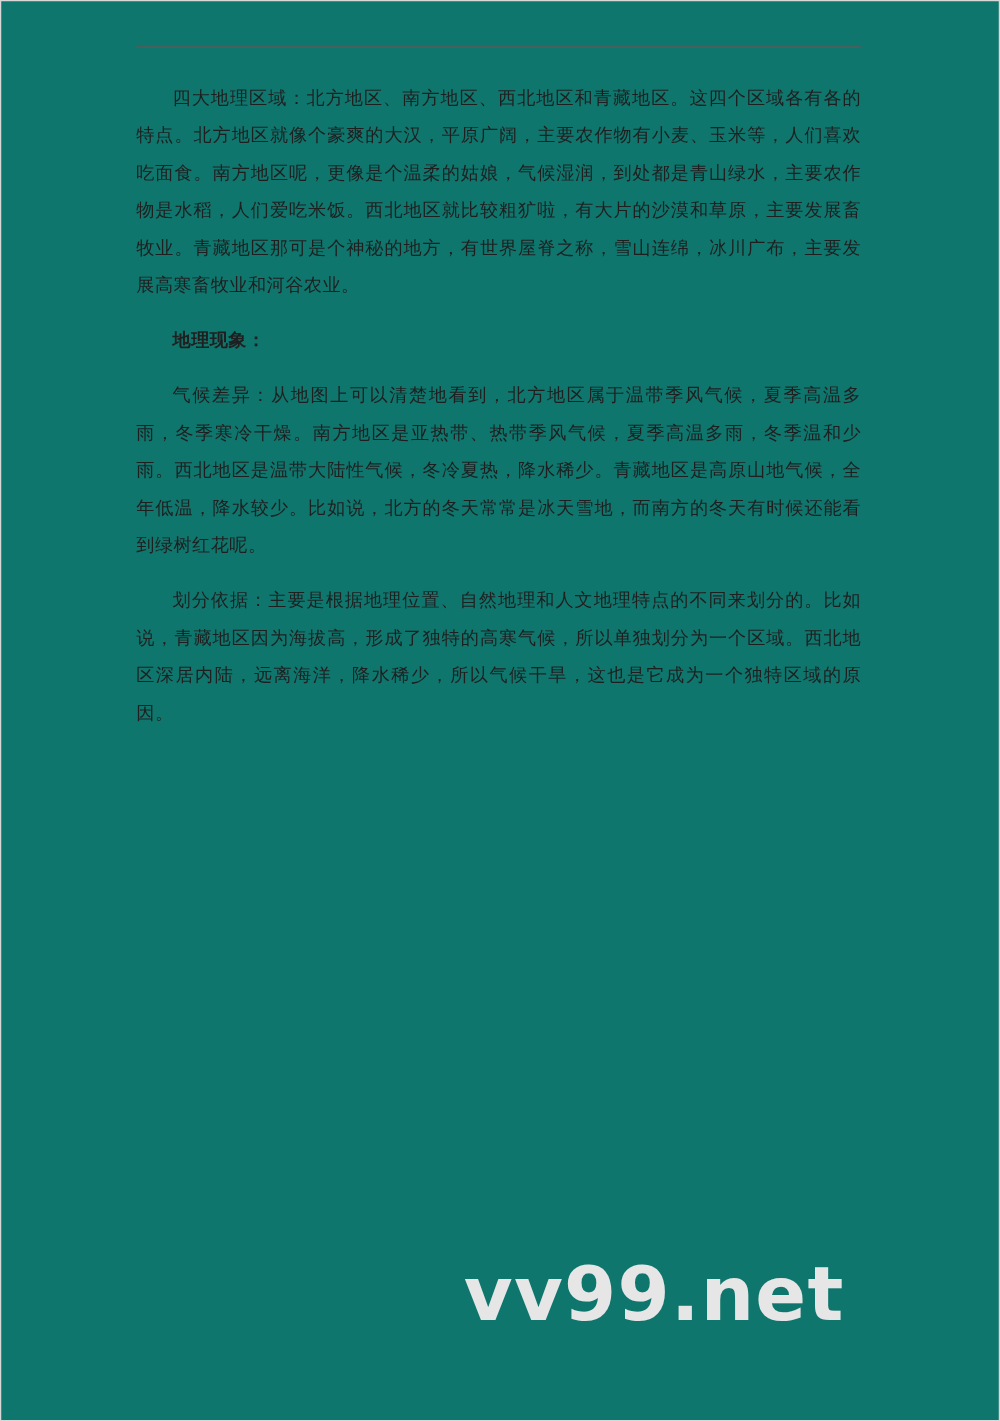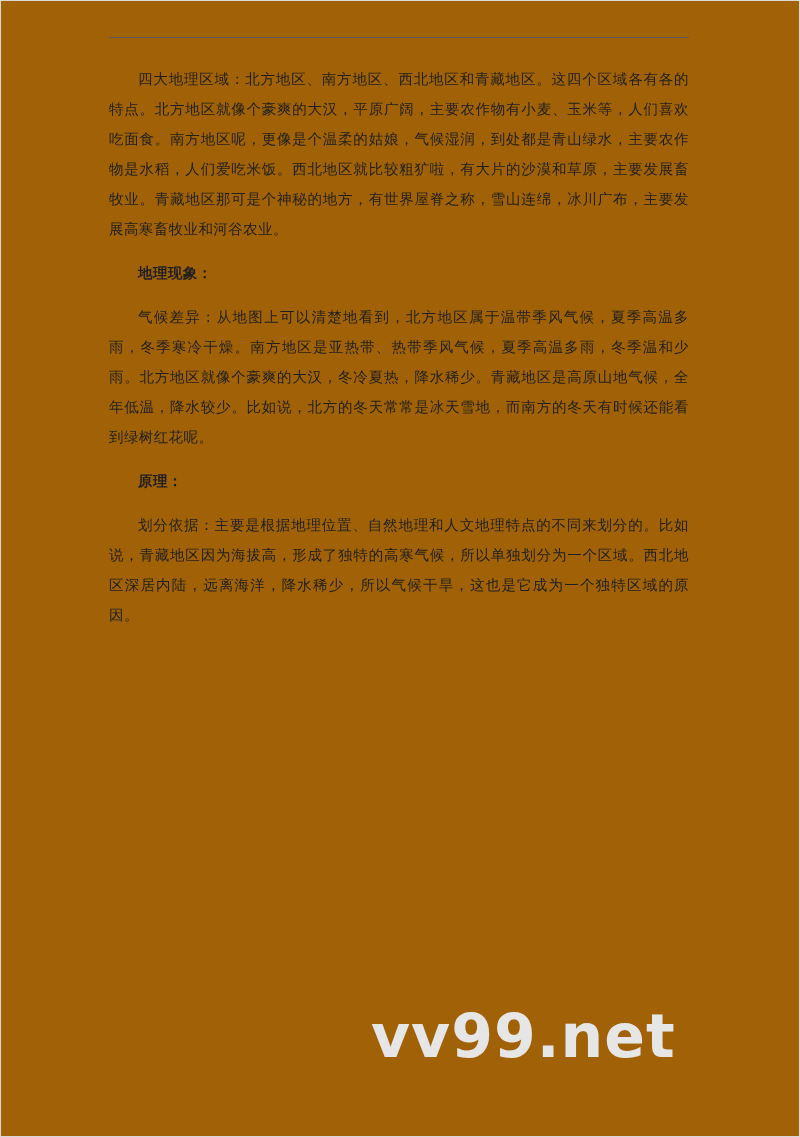--- a/index.html
+++ b/index.html
@@ -14,21 +14,21 @@
     color: #1a1a1a;
     position: relative;
     overflow: hidden;
   }
   .page {
     position: relative;
     width: 800px;
     height: 1137px;
     box-sizing: border-box;
     border: 1px solid #d8d8d8;
-    background: #a16207;
+    background: #0f766e;
   }
   .page-inner {
     position: absolute;
     left: 108px;
     top: 36px;
     width: 580px;
   }
   .header-rule {
     width: 580px;
     height: 0;
@@ -66,23 +66,22 @@
 
 <div class="page">
   <div class="page-inner">
 
     <div class="header-rule"></div>
 
     <p class="para">四大地理区域：北方地区、南方地区、西北地区和青藏地区。这四个区域各有各的特点。北方地区就像个豪爽的大汉，平原广阔，主要农作物有小麦、玉米等，人们喜欢吃面食。南方地区呢，更像是个温柔的姑娘，气候湿润，到处都是青山绿水，主要农作物是水稻，人们爱吃米饭。西北地区就比较粗犷啦，有大片的沙漠和草原，主要发展畜牧业。青藏地区那可是个神秘的地方，有世界屋脊之称，雪山连绵，冰川广布，主要发展高寒畜牧业和河谷农业。</p>
 
     <p class="para heading">地理现象：</p>
 
-    <p class="para">气候差异：从地图上可以清楚地看到，北方地区属于温带季风气候，夏季高温多雨，冬季寒冷干燥。南方地区是亚热带、热带季风气候，夏季高温多雨，冬季温和少雨。北方地区就像个豪爽的大汉，冬冷夏热，降水稀少。青藏地区是高原山地气候，全年低温，降水较少。比如说，北方的冬天常常是冰天雪地，而南方的冬天有时候还能看到绿树红花呢。</p>
+    <p class="para">气候差异：从地图上可以清楚地看到，北方地区属于温带季风气候，夏季高温多雨，冬季寒冷干燥。南方地区是亚热带、热带季风气候，夏季高温多雨，冬季温和少雨。西北地区是温带大陆性气候，冬冷夏热，降水稀少。青藏地区是高原山地气候，全年低温，降水较少。比如说，北方的冬天常常是冰天雪地，而南方的冬天有时候还能看到绿树红花呢。</p>
 
 
-    <p class="para heading">原理：</p>
 
     <p class="para">划分依据：主要是根据地理位置、自然地理和人文地理特点的不同来划分的。比如说，青藏地区因为海拔高，形成了独特的高寒气候，所以单独划分为一个区域。西北地区深居内陆，远离海洋，降水稀少，所以气候干旱，这也是它成为一个独特区域的原因。</p>
 
   </div>
 
   <div class="watermark">vv99.net</div>
 </div>
 
 </body></html>

